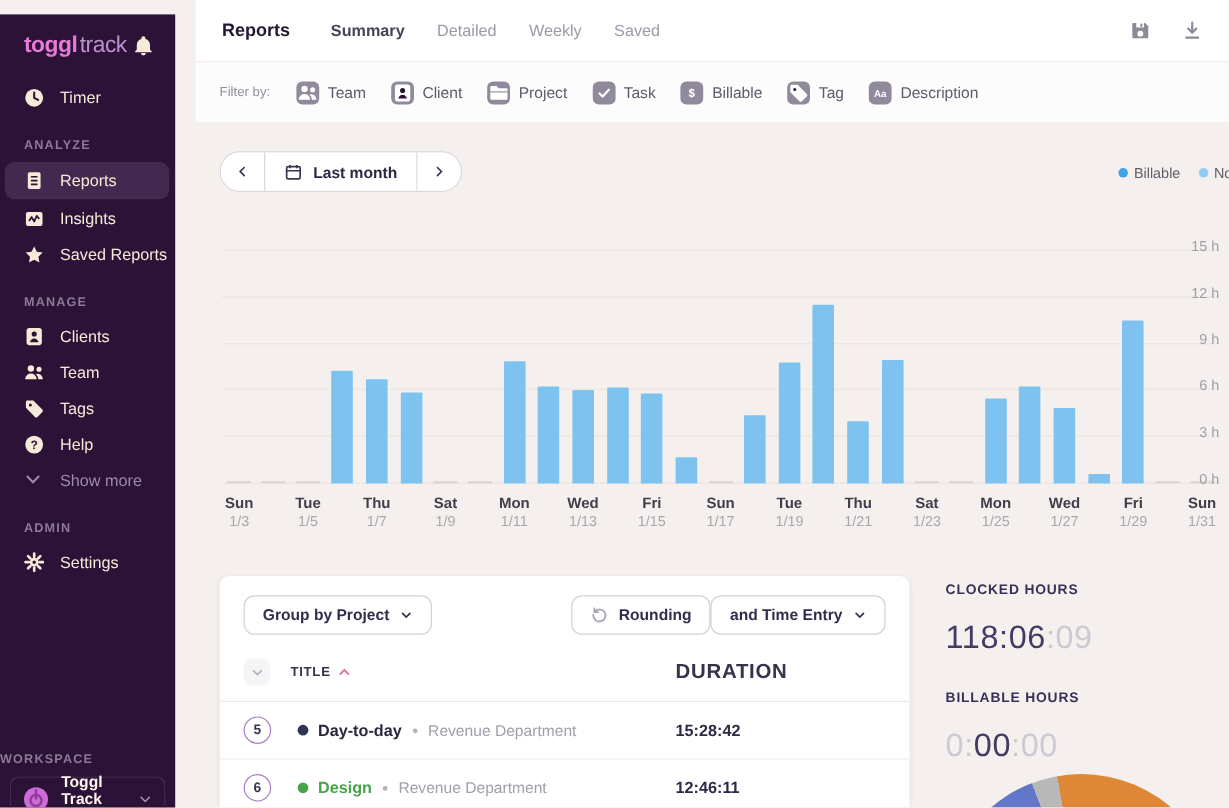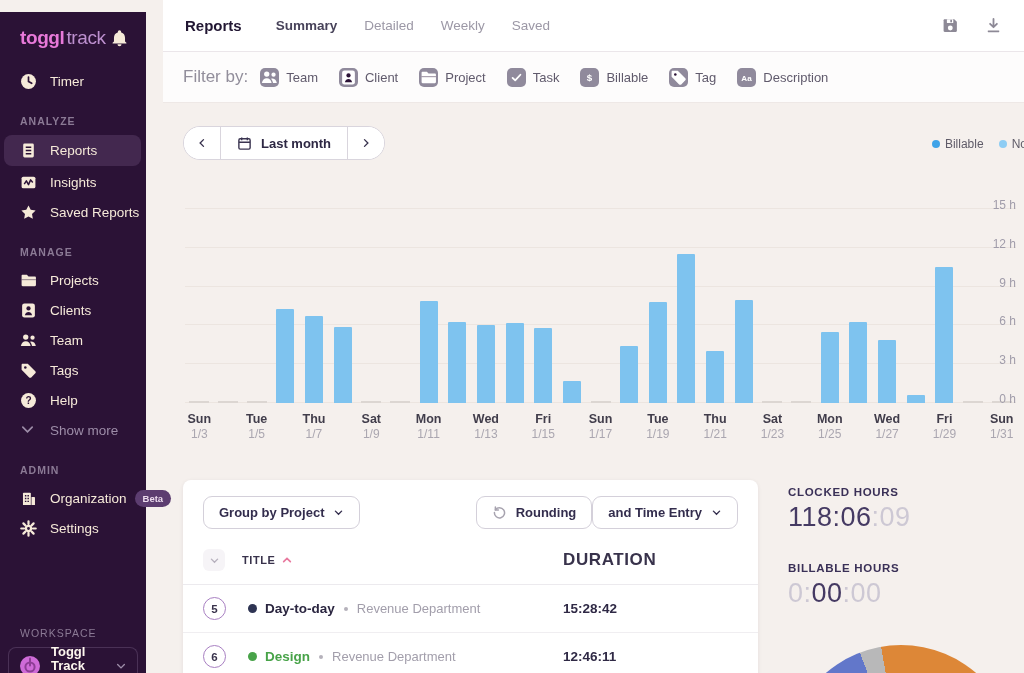--- a/index.html
+++ b/index.html
@@ -32,21 +32,21 @@
   .side-icon { width:17px; height:17px; margin-right:13px; color:#f6ead9; flex:0 0 auto; }
   .side-heading {
     font-size:10.5px; font-weight:700; letter-spacing:1px; color:#8b7a95;
     padding-left:20px; margin:20px 0 8px 0;
   }
   .beta-badge {
     margin-left:8px; background:#5c3d70; color:#ecdcee; font-size:9.5px; font-weight:700;
     padding:3px 8px; border-radius:9px;
   }
   .workspace-block { position:absolute; left:0; right:0; bottom:0; }
-  .ws-heading { font-size:10.5px; font-weight:400; letter-spacing:1px; color:#8b7a95; padding-left:20px; margin-bottom:8px; }
+  .ws-heading { font-size:10.5px; font-weight:700; letter-spacing:1px; color:#8b7a95; margin-bottom:8px; }
   .ws-box {
     margin:0 8px; border:1px solid #4a3156; border-radius:8px 8px 0 0; border-bottom:none;
     display:flex; align-items:center; padding:8px 10px 10px 10px; cursor:pointer; height:38px;
   }
   .ws-logo { width:22px; height:22px; margin-right:10px; flex:0 0 auto; }
   .ws-text { flex:1; min-width:0; }
   .ws-name { font-size:13px; font-weight:700; color:#fdf6ee; line-height:14px; }
   .ws-org { font-size:11px; color:#9d8da8; line-height:13px; }
   .ws-chev { color:#9d8da8; }
 
@@ -60,21 +60,21 @@
   .tabs { display:flex; gap:27px; align-items:center; }
   .tab { font-size:13.5px; color:#9c98a6; cursor:pointer; }
   .tab.active { color:#48435a; font-weight:600; }
   .topbar-actions { margin-left:auto; display:flex; gap:26px; align-items:center; }
   .action-icon { color:#8d8996; cursor:pointer; }
 
   .filterbar {
     height:51px; background:#fdfcfc; border-bottom:1px solid #eee8e6;
     display:flex; align-items:center; padding:0 20px;
   }
-  .filter-by { font-size:17px; color:#928e9b; margin-right:12px; }
+  .filter-by { font-size:11px; color:#928e9b; margin-right:22px; }
   .filters { display:flex; gap:21px; align-items:center; }
   .filter-chip { display:flex; align-items:center; gap:7px; cursor:pointer; }
   .chip-icon {
     width:19px; height:19px; border-radius:5px; background:#908a9c; color:#fff;
     display:flex; align-items:center; justify-content:center; font-weight:700;
   }
   .chip-label { font-size:13px; color:#605a6c; }
 
   .content { position:absolute; top:103px; left:0; width:928px; height:570px; overflow:hidden; }
 
@@ -150,21 +150,21 @@
   }
   .row-dot { width:9px; height:9px; border-radius:50%; margin-left:22px; flex:0 0 auto; }
   .row-title { margin-left:8px; font-size:13.5px; font-weight:700; }
   .row-sep { width:4px; height:4px; border-radius:50%; background:#b5b1bb; margin:0 9px; flex:0 0 auto; }
   .row-client { font-size:13px; color:#a29eab; }
   .row-duration { position:absolute; left:380px; font-size:13.5px; font-weight:700; color:#2f2945; }
 
   
   .stats { position:absolute; left:625px; top:383px; width:220px; }
   .stat-label { font-size:11.5px; font-weight:700; letter-spacing:0.7px; color:#3a3057; }
-  .stat-value { font-size:27px; font-weight:500; color:#453a63; margin-top:4px; letter-spacing:0.5px; }
+  .stat-value { font-size:27px; font-weight:500; color:#453a63; margin-top:18px; letter-spacing:0.5px; }
   .stat-value .muted { color:#cdc8d4; }
   .stat-label.b { margin-top:29px; }
 
   
   .pie { position:absolute; left:623px; top:542px; width:230px; height:230px; border-radius:50%; }
 </style>
 </head>
 <body>
 
 <div class="sidebar">
@@ -212,29 +212,20 @@
           <svg width="17" height="17" viewBox="0 0 16 16">
             <path d="M8 1.3l2.1 4.2 4.6.6-3.4 3.2.8 4.6L8 11.7l-4.1 2.2.8-4.6L1.3 6.1l4.6-.6z" fill="currentColor"></path>
           </svg>
         </span>
         <span>Saved Reports</span>
       </div>
       <div class="side-heading">MANAGE</div>
       <div class="side-item">
         <span class="side-icon">
           <svg width="17" height="17" viewBox="0 0 16 16">
-            <path d="M1.5 3.4c0-.5.4-.9 1-.9h4l1.5 1.8h6c.5 0 1 .4 1 1v7c0 .6-.5 1-1 1h-11.5c-.6 0-1-.4-1-1z" fill="currentColor"></path>
-            <path d="M1.5 7.2h13.5" stroke="rgba(43,18,54,0.45)" stroke-width="1"></path>
-          </svg>
-        </span>
-        <span>Projects</span>
-      </div>
-      <div class="side-item">
-        <span class="side-icon">
-          <svg width="17" height="17" viewBox="0 0 16 16">
             <rect x="2" y="1.3" width="12" height="13.4" rx="2.2" fill="currentColor"></rect>
             <circle cx="8" cy="6" r="2" fill="#2b1236"></circle>
             <path d="M4.6 12.4c.5-2 1.8-3 3.4-3s2.9 1 3.4 3z" fill="#2b1236"></path>
           </svg>
         </span>
         <span>Clients</span>
       </div>
       <div class="side-item">
         <span class="side-icon">
           <svg width="17" height="17" viewBox="0 0 16 16" fill="currentColor">
@@ -266,31 +257,20 @@
       </div>
       <div class="side-item muted">
         <span class="side-icon">
           <svg width="15" height="15" viewBox="0 0 16 16">
             <path d="M3 5.5l5 5 5-5" stroke="currentColor" stroke-width="1.8" fill="none" stroke-linecap="round"></path>
           </svg>
         </span>
         <span>Show more</span>
       </div>
       <div class="side-heading">ADMIN</div>
-      <div class="side-item">
-        <span class="side-icon">
-          <svg width="17" height="17" viewBox="0 0 16 16" fill="currentColor">
-            <path d="M2.8 14V3.4c0-.5.4-.9 1-.9h5.4c.5 0 1 .4 1 .9V14z"></path>
-            <path d="M10.8 6.5h2.4c.5 0 .9.4.9.9V14h-3.3z"></path>
-            <path d="M4.6 4.6h1.4v1.4H4.6zM7 4.6h1.4v1.4H7zM4.6 7.3h1.4v1.4H4.6zM7 7.3h1.4v1.4H7zM4.6 10h1.4v1.4H4.6zM7 10h1.4v1.4H7z" fill="#2b1236"></path>
-          </svg>
-        </span>
-        <span>Organization</span>
-        <span class="beta-badge">Beta</span>
-      </div>
       <div class="side-item">
         <span class="side-icon">
           <svg width="17" height="17" viewBox="0 0 16 16">
             <circle cx="8" cy="8" r="2.4" fill="none" stroke="currentColor" stroke-width="2.1"></circle>
             <path d="M8 1.2v2.6M8 12.2v2.6M1.2 8h2.6M12.2 8h2.6M3.2 3.2l1.85 1.85M10.95 10.95L12.8 12.8M12.8 3.2l-1.85 1.85M5.05 10.95L3.2 12.8" stroke="currentColor" stroke-width="2.1" stroke-linecap="round"></path>
           </svg>
         </span>
         <span>Settings</span>
       </div>
     </div>

